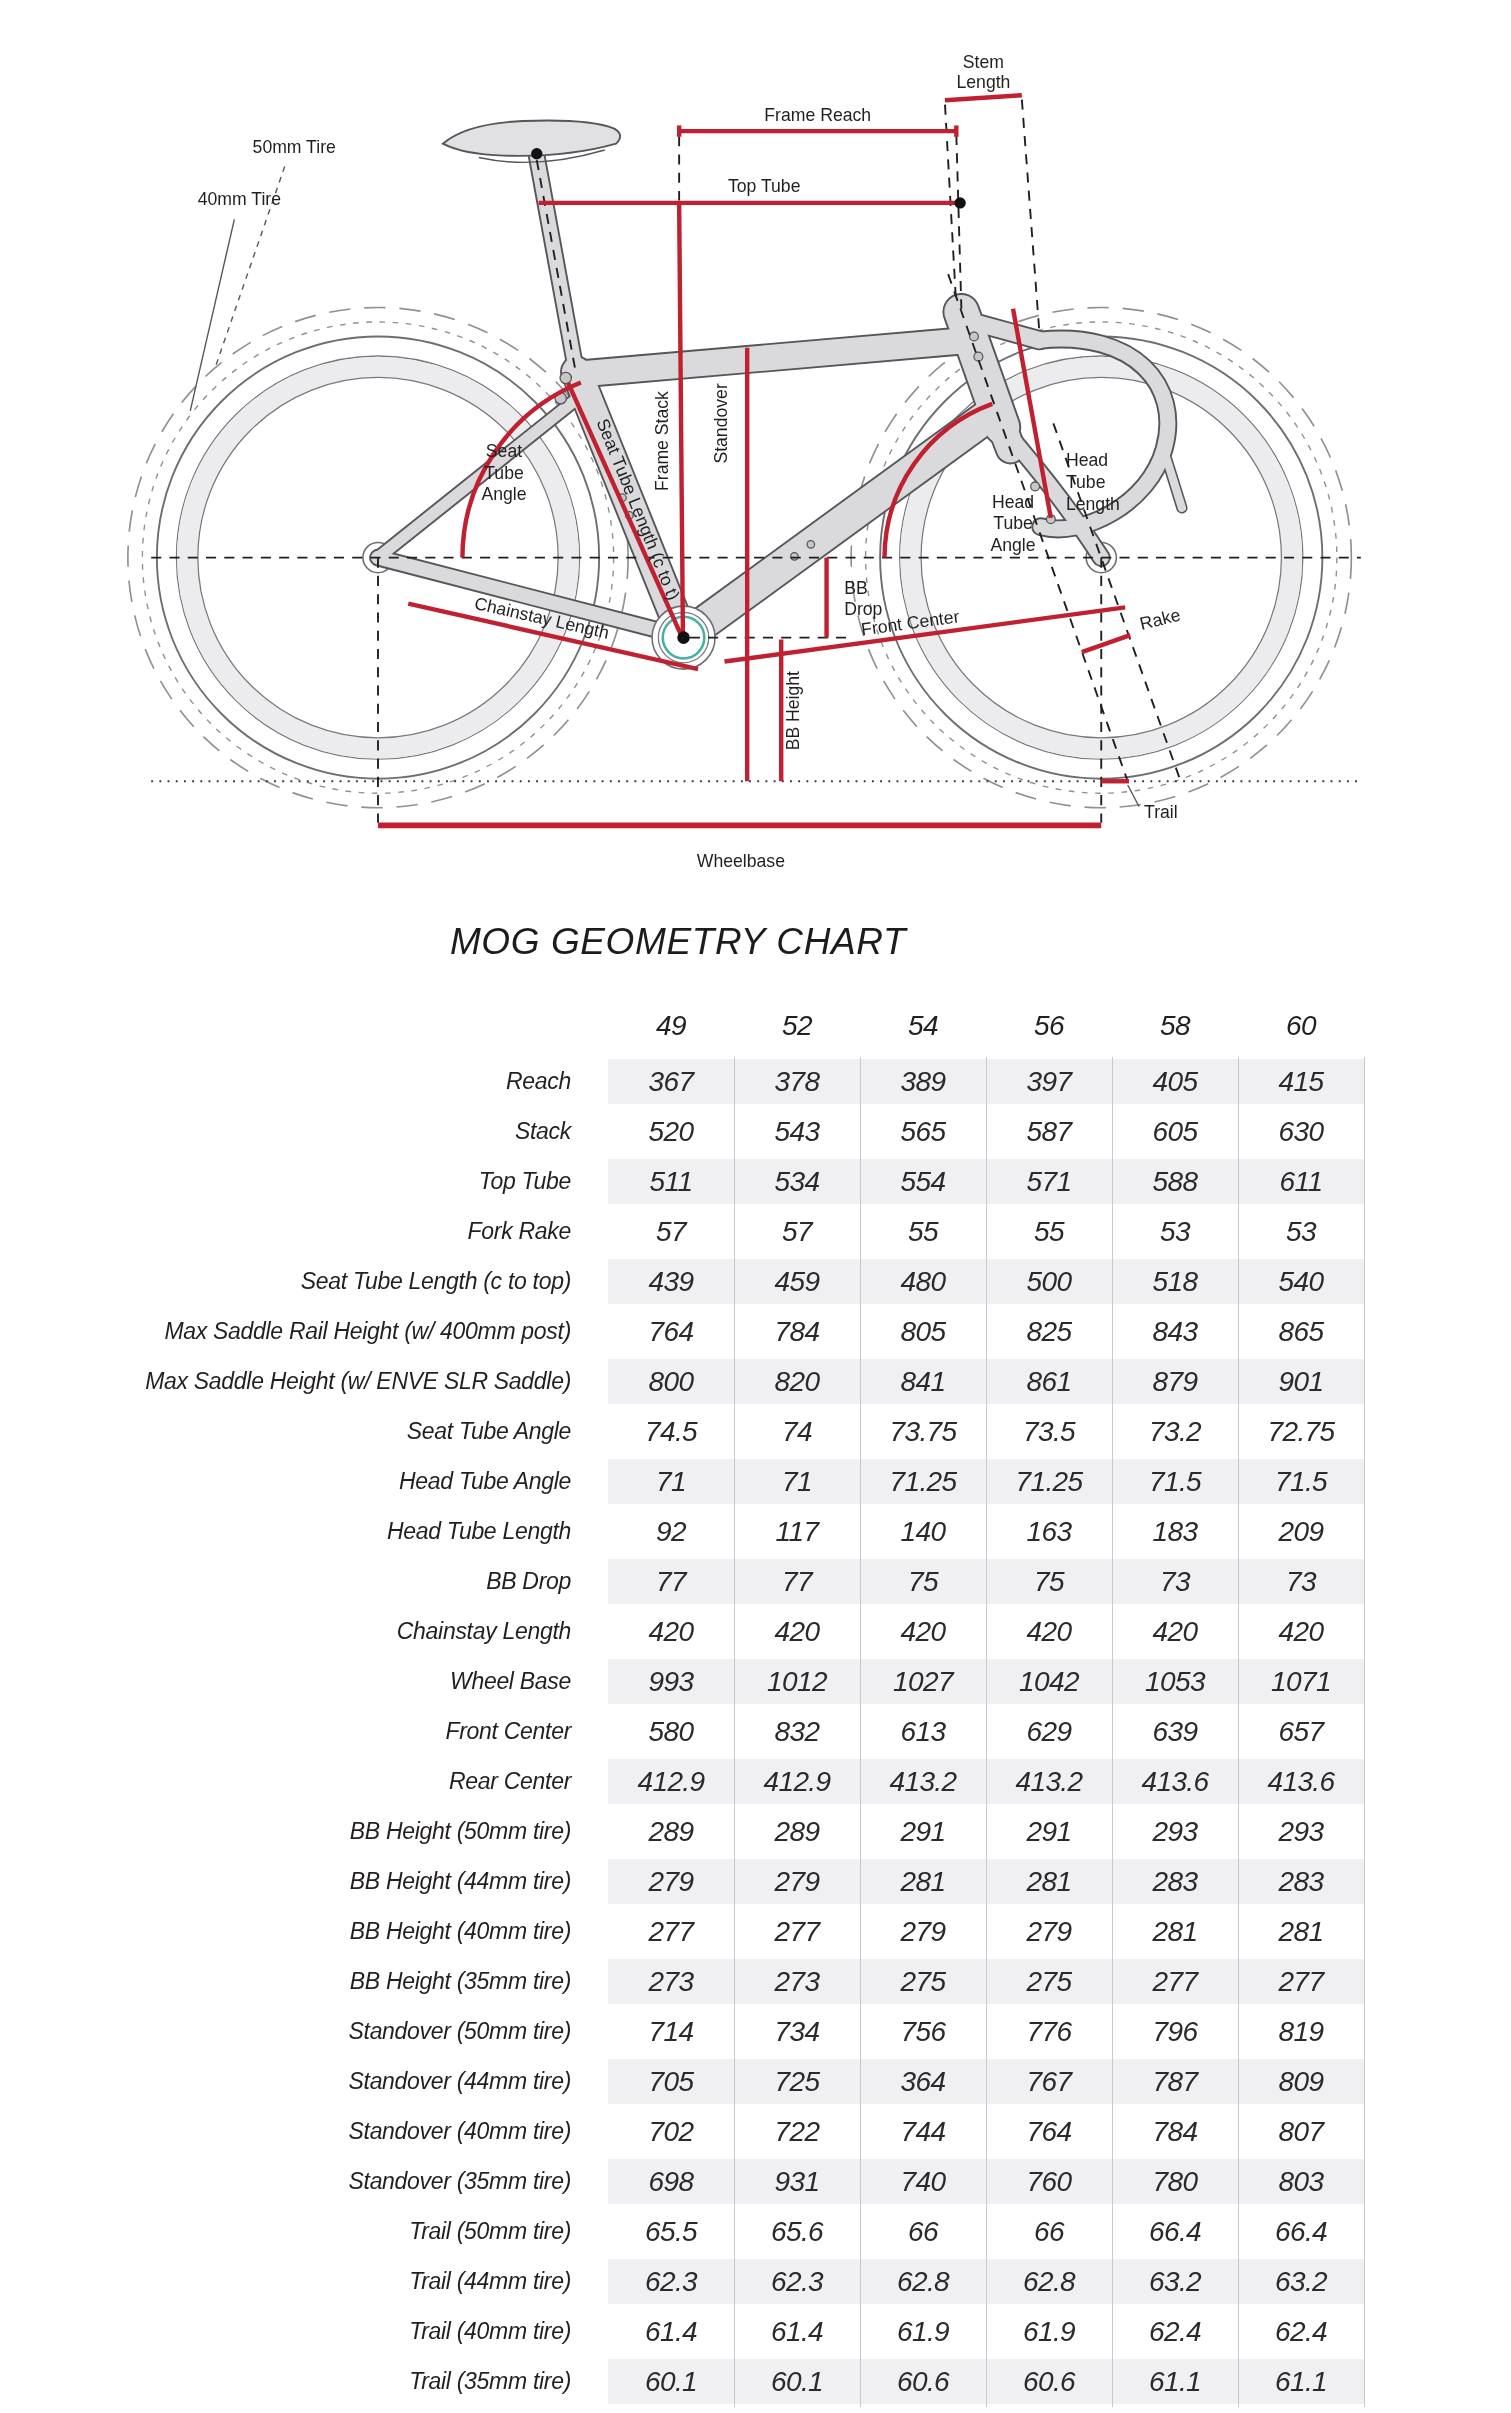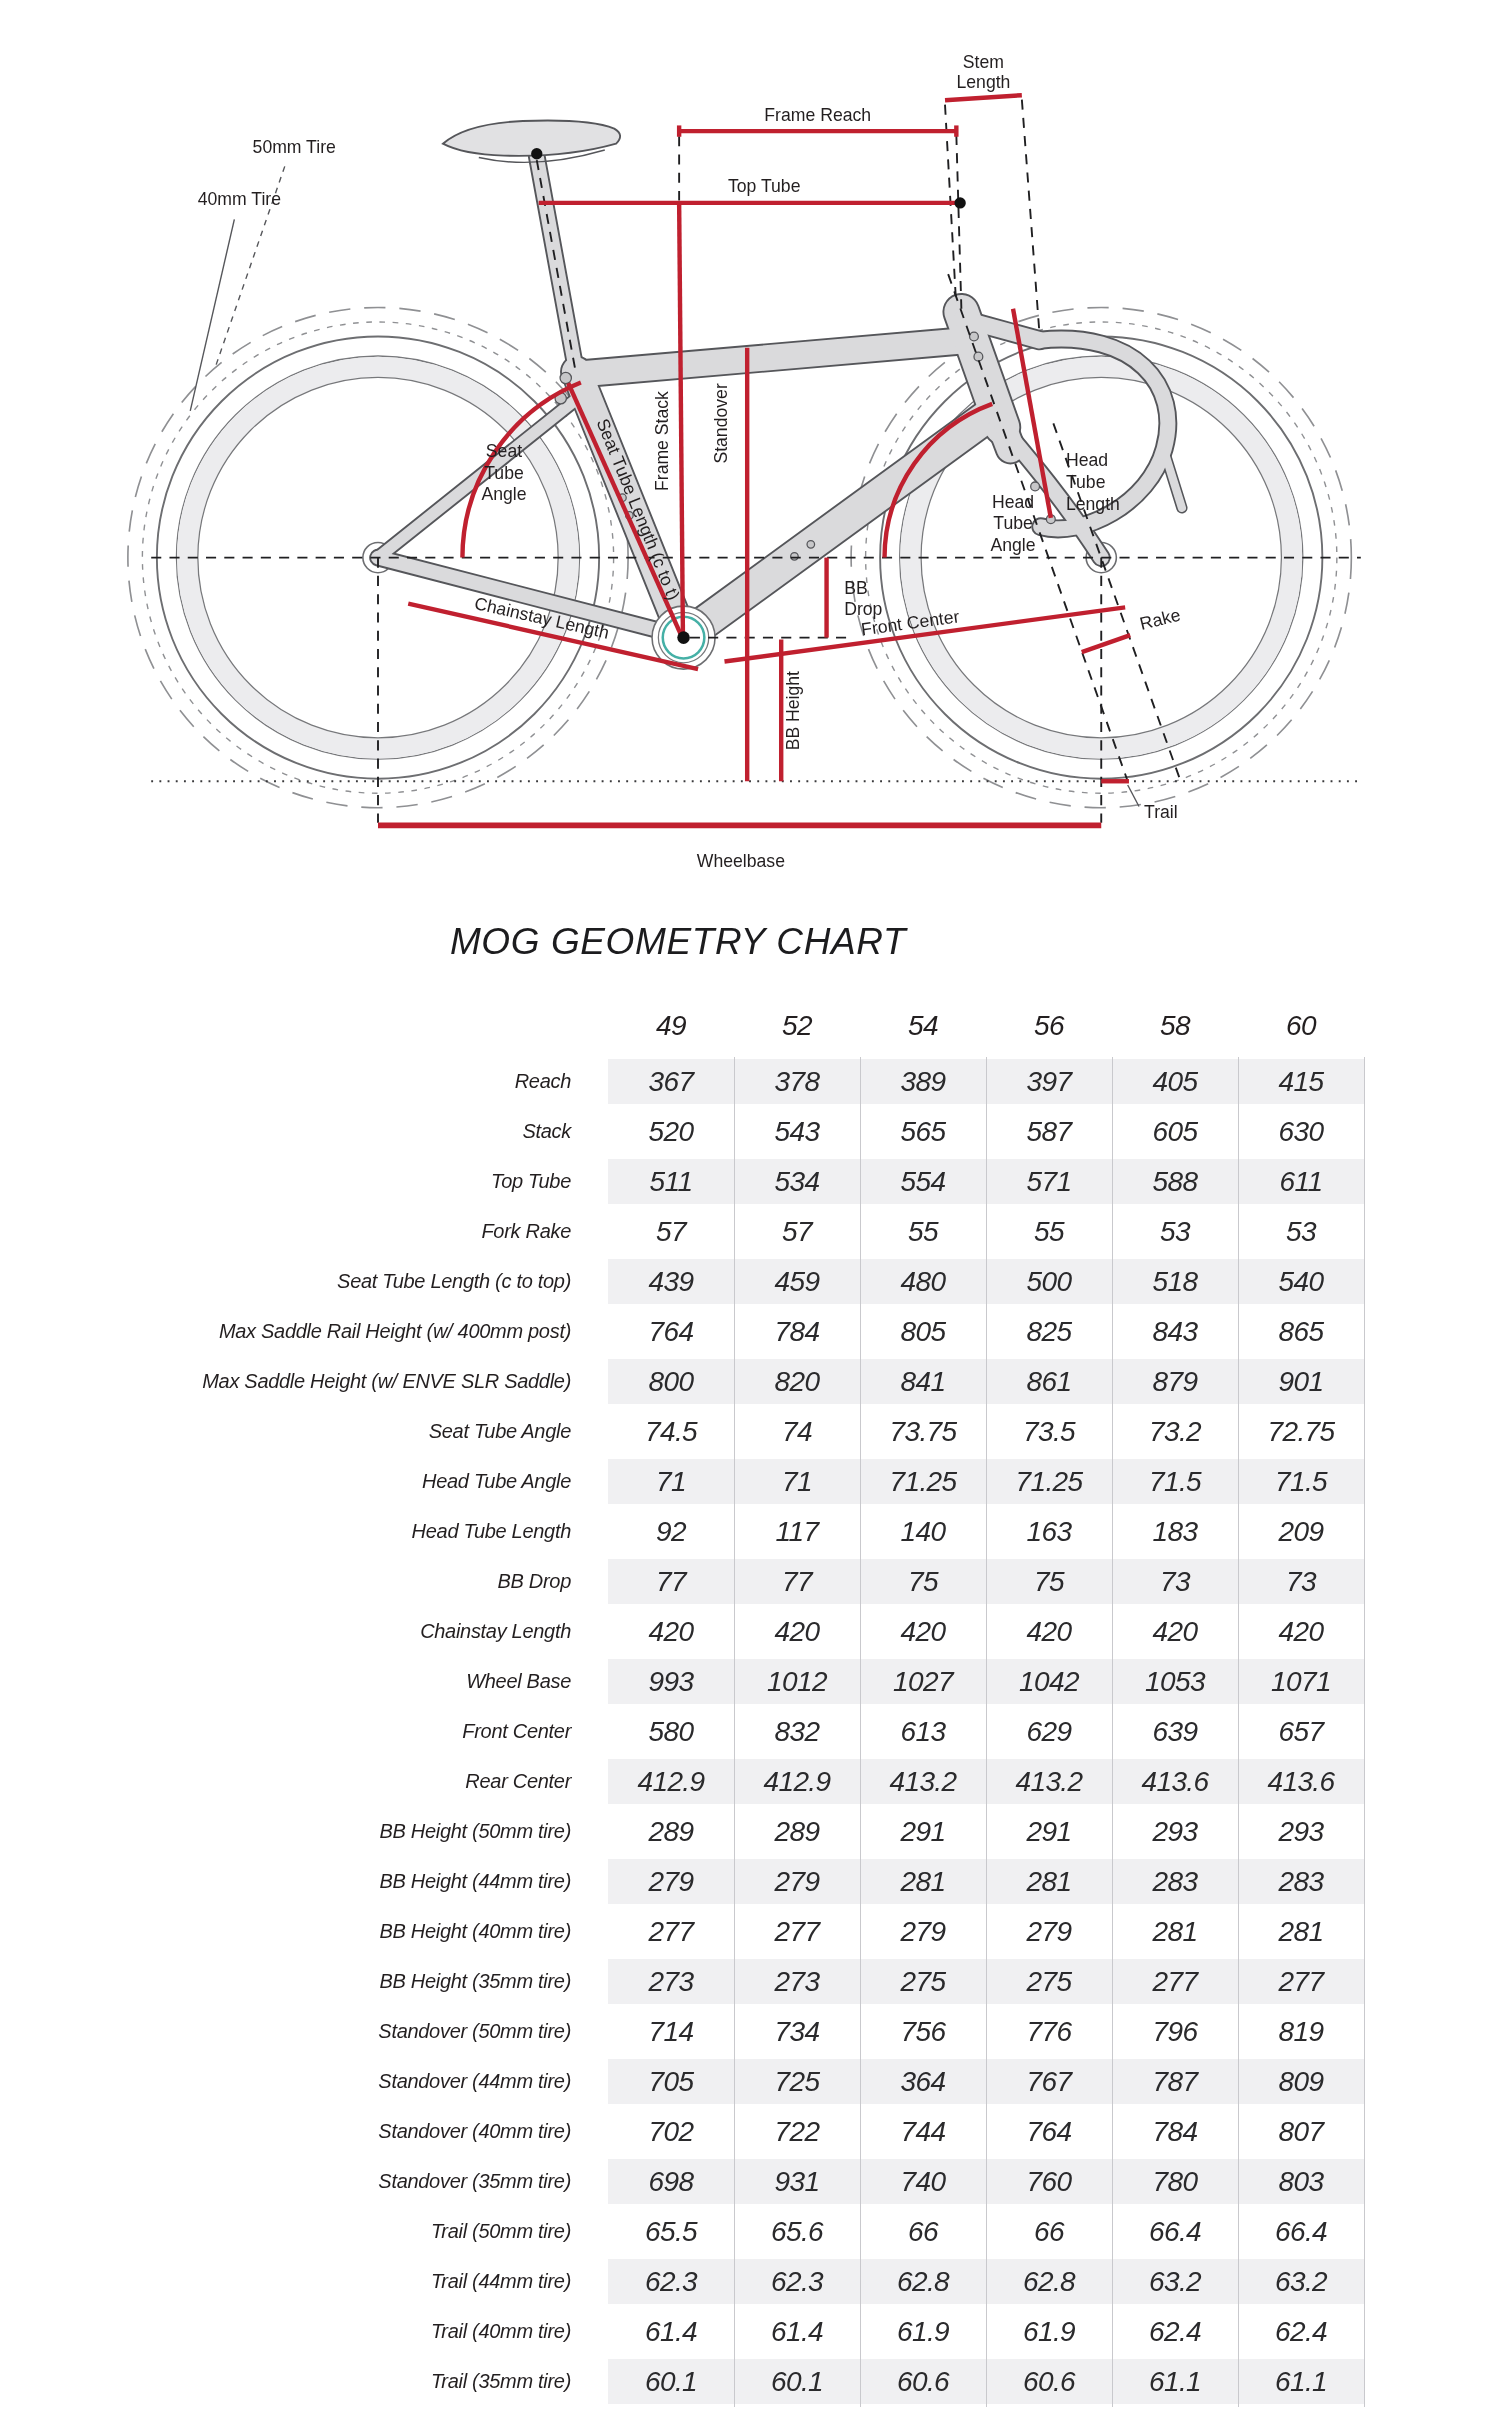--- a/index.html
+++ b/index.html
@@ -36,21 +36,21 @@
   .geo-table{position:absolute;top:1003px;left:0;width:1428px;font-style:italic;}
   .thead-row{display:grid;grid-template-columns:608px repeat(6,126px);height:45px;
     align-items:center;margin-bottom:8.8px;}
   .hcell{text-align:center;font-size:28px;font-weight:500;letter-spacing:-0.6px;}
   .tbody{position:relative;}
   .trow{display:grid;grid-template-columns:608px repeat(6,126px);height:50px;
     align-items:center;position:relative;}
   .trow.alt::before{content:"";position:absolute;left:608px;width:756px;top:2.5px;bottom:2.5px;
     background:#f0f0f2;z-index:0;}
   .trow>div{position:relative;z-index:1;}
-  .lcell{text-align:right;padding-right:37px;font-size:20px;letter-spacing:-0.3px;color:#231f20;}
+  .lcell{text-align:right;padding-right:37px;font-size:23px;letter-spacing:-0.3px;color:#231f20;}
   .vcell{text-align:center;font-size:28px;letter-spacing:-0.6px;color:#2a2a2c;font-weight:500;}
   .sep{position:absolute;top:0;height:100%;width:1.3px;background:#c9c9cd;z-index:2;}
 </style>
 </head>
 <body>
 
 <div class="page">
 
   <svg class="diagram" width="1512" height="901" viewBox="0 0 2400 1430">
 

